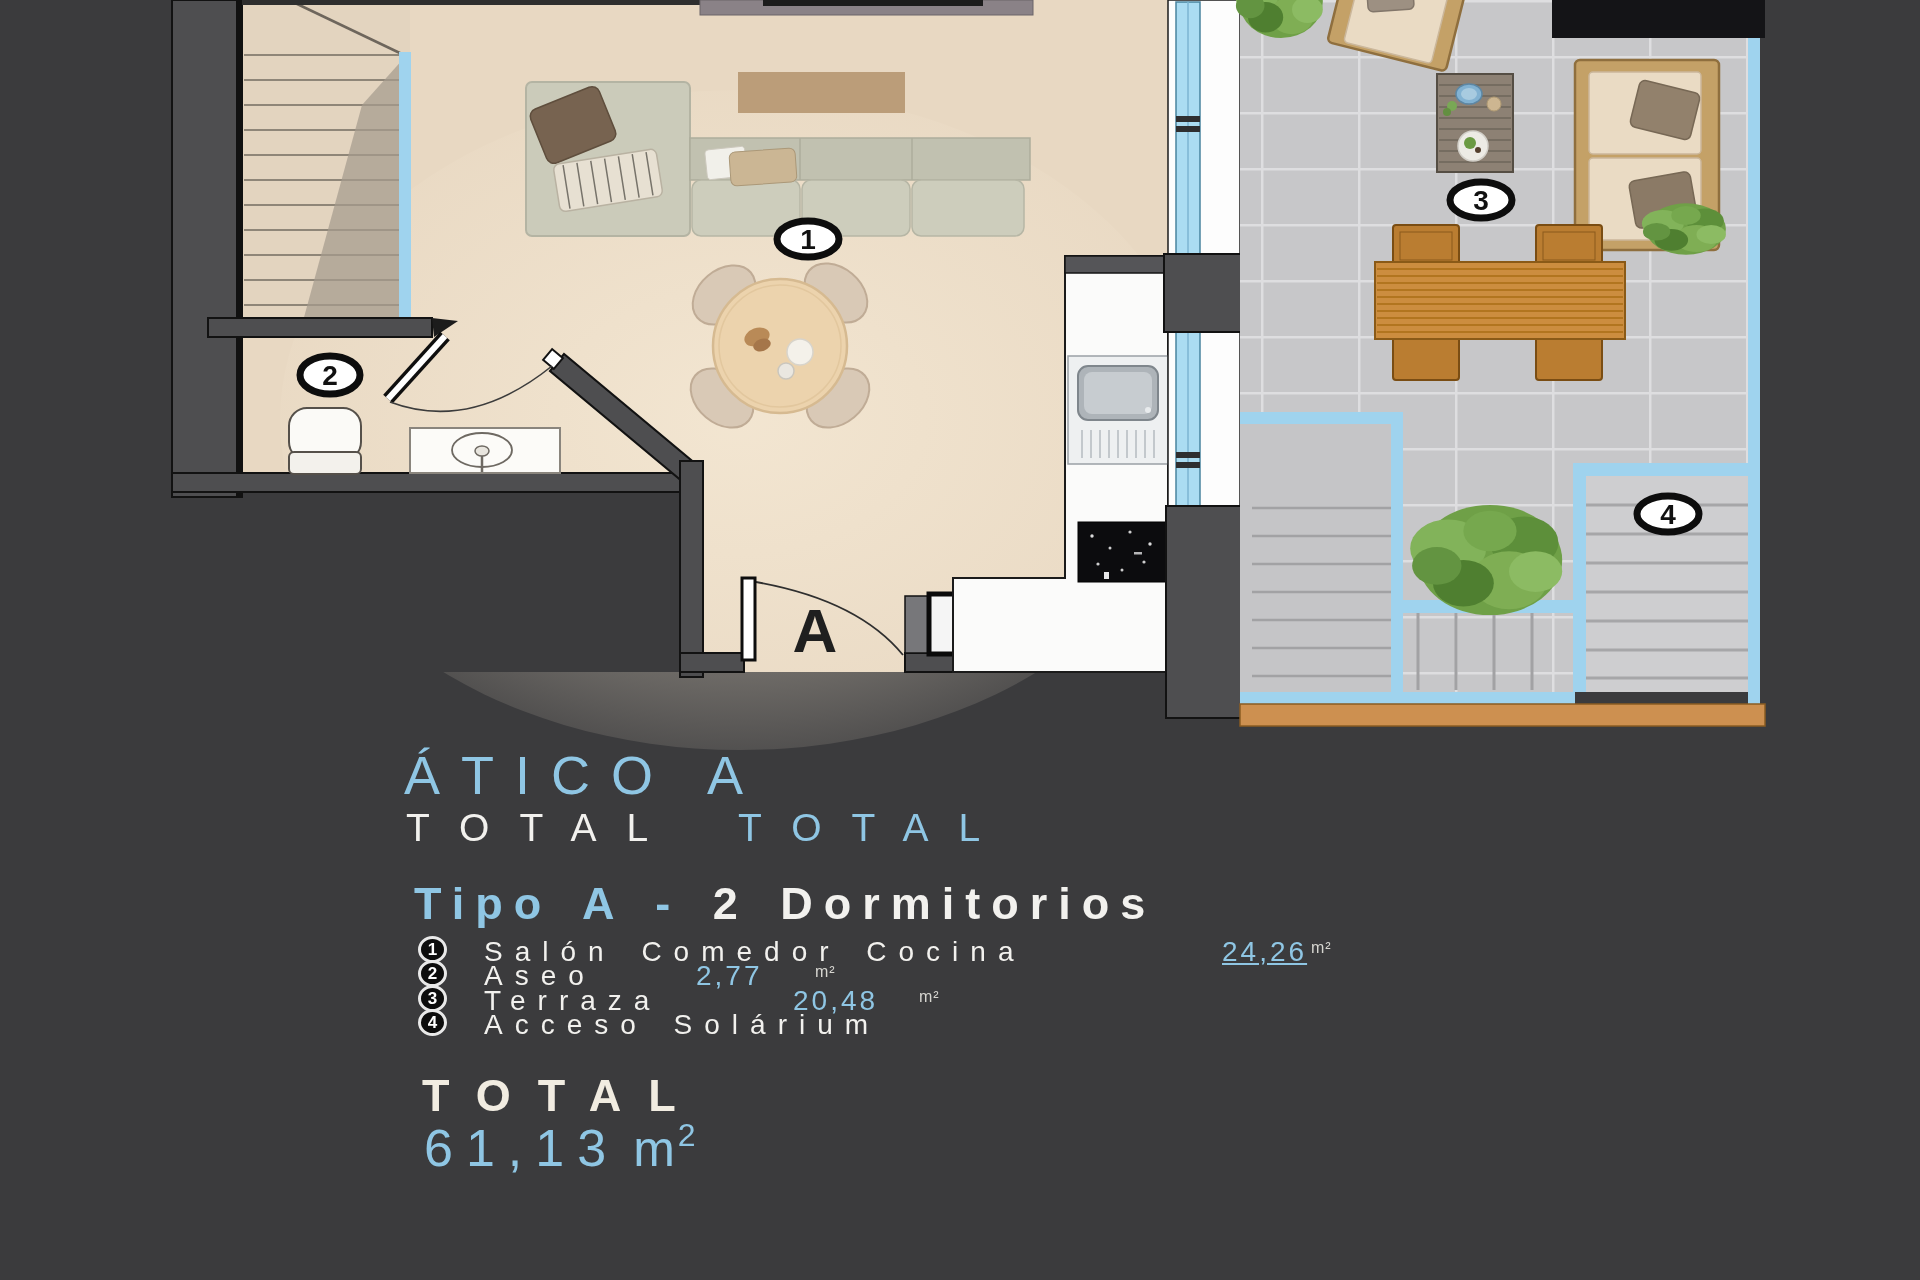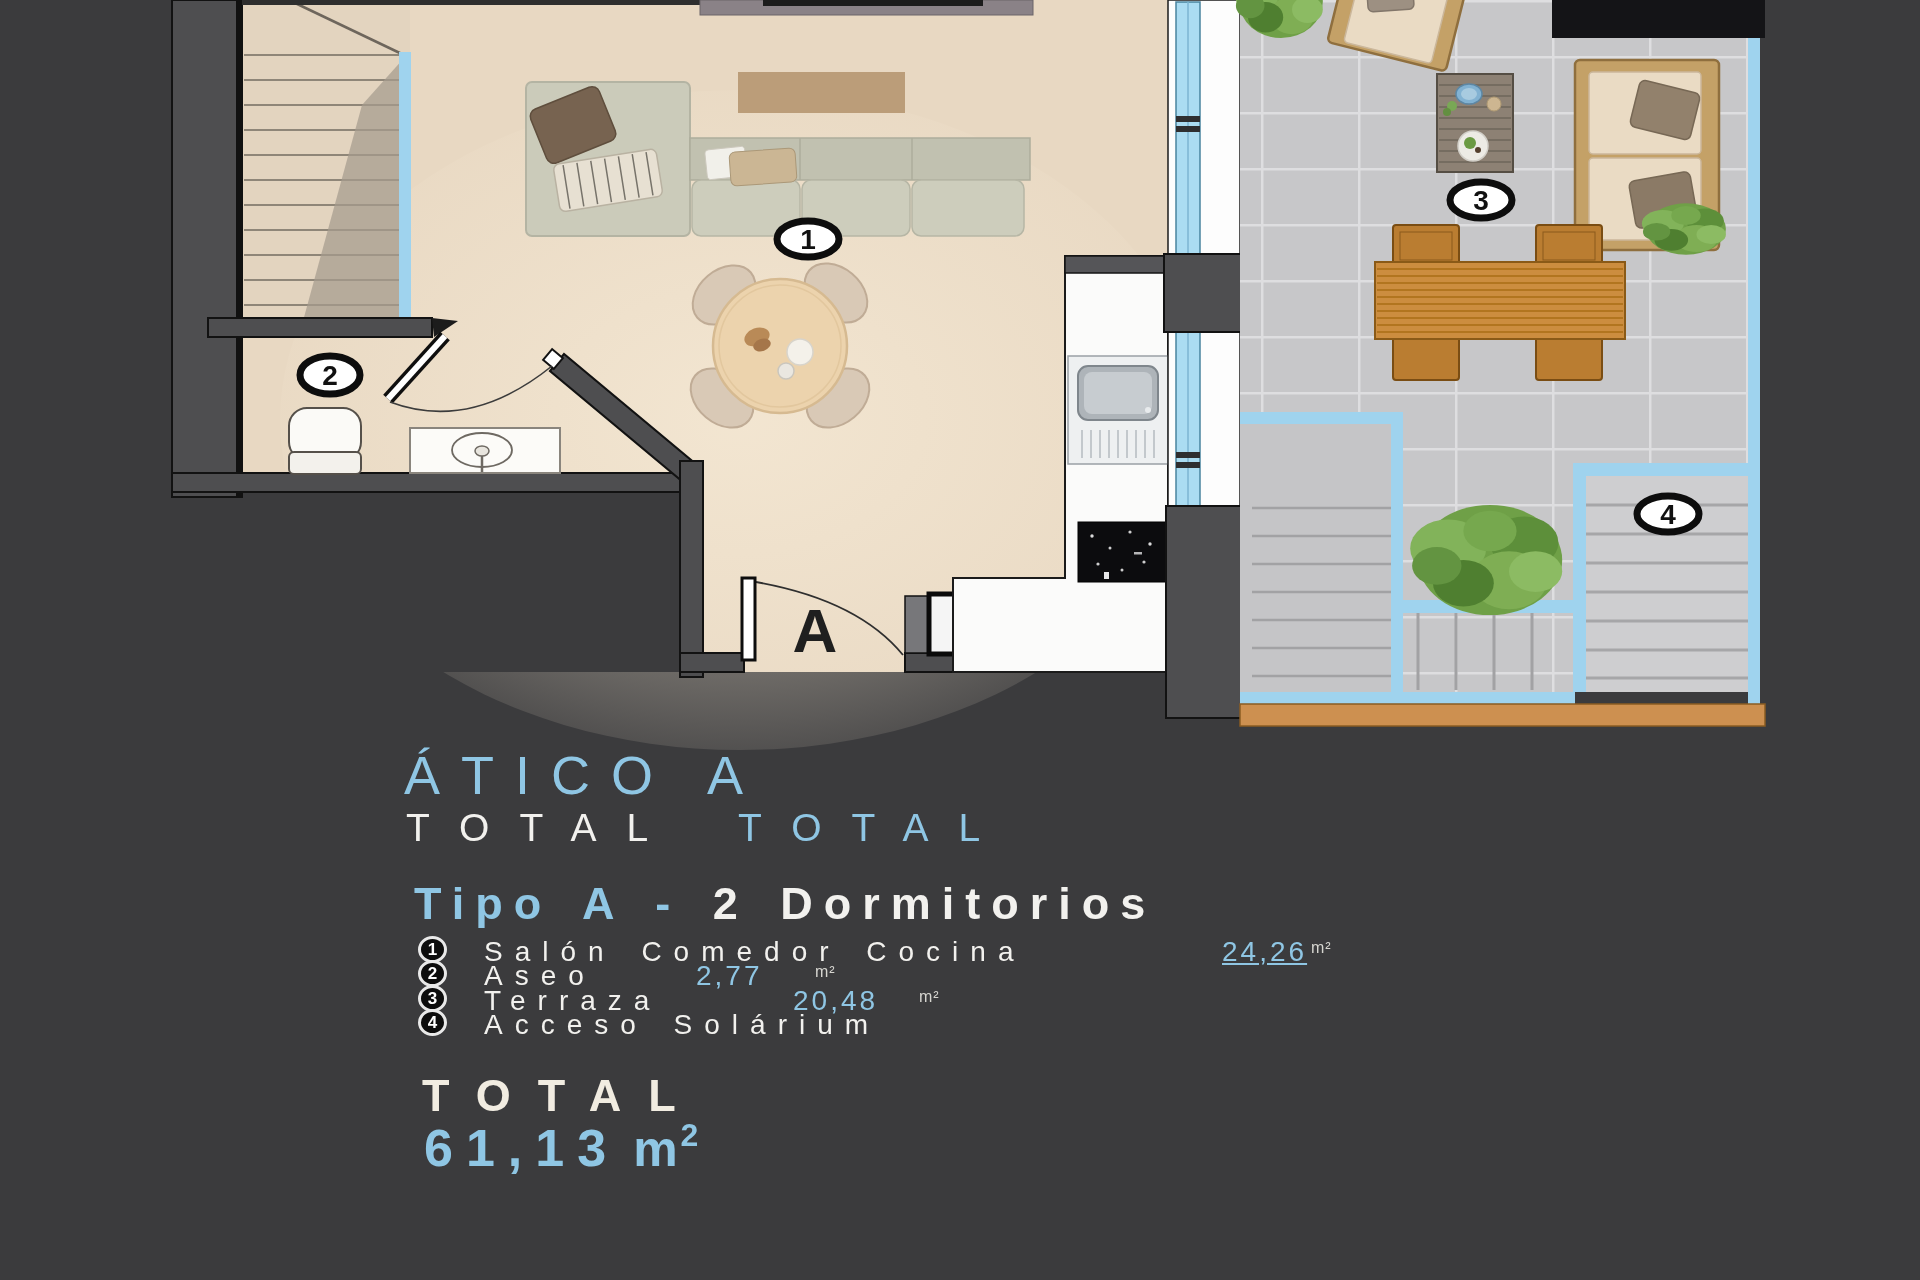--- a/index.html
+++ b/index.html
@@ -24,21 +24,21 @@
     text-align:center;line-height:21px;
   }
   .legend-row .lbl{position:absolute;left:76px;top:0;}
   .legend-row .area{position:absolute;top:0;color:#8fc6e4;letter-spacing:3px;word-spacing:0;}
   .legend-row .unit{position:absolute;top:3px;font-size:16px;color:#d6d5d0;letter-spacing:1px;}
   .row1{top:936px;} .row1 .area{left:814px;text-decoration:underline;} .row1 .unit{left:903px;}
   .row2{top:960px;} .row2 .area{left:288px;} .row2 .unit{left:407px;}
   .row3{top:985px;} .row3 .area{left:385px;} .row3 .unit{left:511px;}
   .row4{top:1009px;}
   .total-label{left:422px;top:1070px;font-size:45px;font-weight:700;letter-spacing:27px;color:#f1ece1;}
-  .total-value{left:424px;top:1118px;font-size:52px;font-weight:700;letter-spacing:13px;color:#8fc6e4;}
+  .total-value{left:424px;top:1118px;font-size:52px;font-weight:400;letter-spacing:13px;color:#8fc6e4;}
   .total-value .u{margin-left:14px;font-size:50px;letter-spacing:0;}
   .total-value .sup{position:relative;top:-20px;font-size:32px;margin-left:3px;}
 </style>
 </head>
 <body>
 
 <div class="stage">
 
 <svg class="plan-svg" width="1920" height="1280" viewBox="0 0 1920 1280" xmlns="http://www.w3.org/2000/svg">
   <defs>

